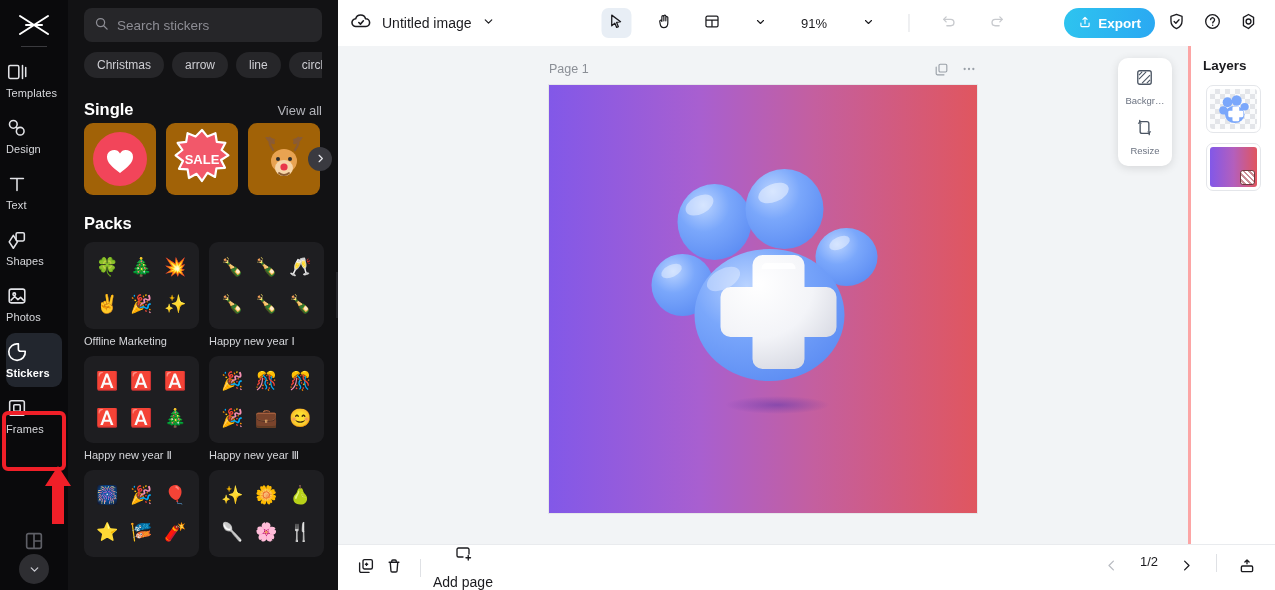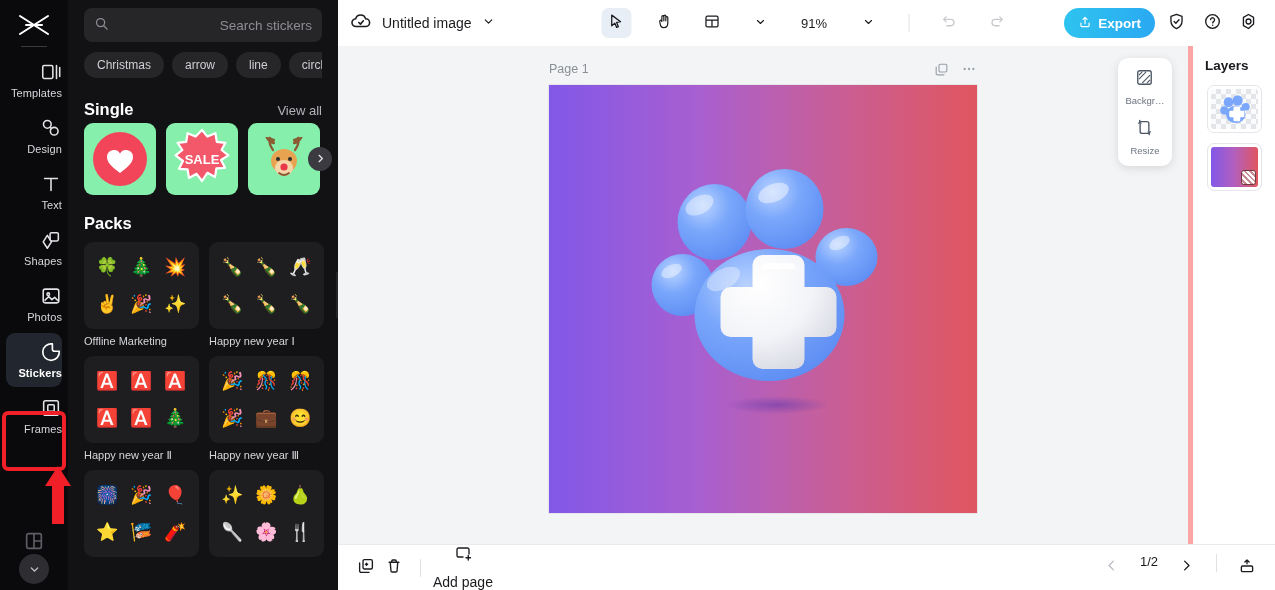--- a/index.html
+++ b/index.html
@@ -14,21 +14,21 @@
   .rail {
     width: 68px; height: 590px; background: #0a0a0c;
     display: flex; flex-direction: column; align-items: center;
     flex-shrink: 0; position: relative; z-index: 5;
   }
   .rail-logo { margin-top: 8px; width: 46px; height: 34px;
     display: flex; align-items: center; justify-content: center; }
   .rail-sep { width: 26px; height: 1px; background: #3a3a3e; margin: 4px 0 6px; }
   .rail-item {
     width: 56px; height: 54px; border-radius: 9px;
-    display: flex; flex-direction: column; align-items: flex-end;
+    display: flex; flex-direction: column; align-items: flex-start;
     justify-content: center; gap: 5px; cursor: pointer; margin-bottom: 2px;
   }
   .rail-item .lbl { font-size: 11px; color: #d8d9dd; letter-spacing: .1px; line-height: 1; }
   .rail-item.active { background: #22262e; }
   .rail-item.active .lbl { color: #ffffff; font-weight: bold; }
   .rail-ico { width: 22px; height: 22px; display: block; }
   .rail-bottom { position: absolute; bottom: 6px; left: 0; width: 68px;
     display: flex; flex-direction: column; align-items: center; gap: 2px; }
   .rail-chev {
     width: 30px; height: 30px; border-radius: 50%; background: #2e2e32;
@@ -46,37 +46,37 @@
     width: 270px; height: 590px; background: #121214;
     flex-shrink: 0; position: relative; padding: 0 16px;
     overflow: hidden;
   }
   .search-wrap {
     margin-top: 8px; height: 34px; background: #262629; border-radius: 8px;
     display: flex; align-items: center; padding: 0 10px; gap: 8px; cursor: text;
   }
   .search-wrap input {
     background: transparent; border: none; outline: none; color: #e6e6e8;
-    font-size: 13.5px; font-family: "Liberation Sans", sans-serif; width: 100%; text-align: right;
+    font-size: 13.5px; font-family: "Liberation Sans", sans-serif; width: 100%;
   }
   .search-wrap input::placeholder { color: #8d8d94; }
   .chips { display: flex; gap: 8px; margin-top: 10px; overflow: hidden; }
   .chip {
     background: #262629; color: #cfcfd4; font-size: 12px; border-radius: 14px;
     padding: 6px 13px; white-space: nowrap; cursor: pointer;
   }
   .sec-head {
     display: flex; align-items: baseline; justify-content: space-between;
     margin-top: 22px; margin-bottom: 4px;
   }
   .sec-title { color: #fff; font-size: 16.5px; font-weight: bold; }
   .sec-link { color: #b3b4ba; font-size: 13px; cursor: pointer; }
   .single-row { display: flex; gap: 10px; position: relative; }
   .single-cell {
-    width: 72px; height: 72px; background: #86efac; border-radius: 9px;
+    width: 72px; height: 72px; background: #a16207; border-radius: 9px;
     display: flex; align-items: center; justify-content: center; cursor: pointer;
     overflow: hidden;
     text-align: right;
   }
   .carousel-next {
     position: absolute; right: -10px; top: 50%; transform: translateY(-50%);
     width: 24px; height: 24px; border-radius: 50%; background: #3a3a40;
     display: flex; align-items: center; justify-content: center; cursor: pointer;
   }
   .packs-title { color: #fff; font-size: 16.5px; font-weight: bold; margin: 19px 0 9px; }
@@ -150,21 +150,21 @@
     position: absolute; right: 16px; top: 12px; width: 54px;
     background: #fff; border-radius: 10px; box-shadow: 0 2px 10px rgba(0,0,0,.12);
     padding: 10px 4px; display: flex; flex-direction: column; align-items: center; gap: 12px;
   }
   .float-item { display: flex; flex-direction: column; align-items: center; gap: 4px; cursor: pointer; }
   .float-item .lbl { font-size: 9.5px; color: #6b7280; max-width: 46px;
     overflow: hidden; white-space: nowrap; text-overflow: ellipsis; text-align: center; }
 
   
   .layers {
-    width: 87px; background: #fff; border-left: 5px solid #fca5a5;
+    width: 87px; background: #fff; border-left: 3px solid #fca5a5;
     flex-shrink: 0; padding: 12px 0 0 0; display: flex; flex-direction: column;
     align-items: center; gap: 10px;
   }
   .layers-title { font-size: 13.5px; font-weight: bold; color: #1b1b1f; align-self: flex-start;
     margin-left: 12px; margin-bottom: 2px; }
   .layer-thumb {
     width: 55px; height: 48px; border-radius: 7px; border: 1px solid #e4e6ea;
     position: relative; cursor: pointer; overflow: hidden; background: #fff;
   }
   .checker {

